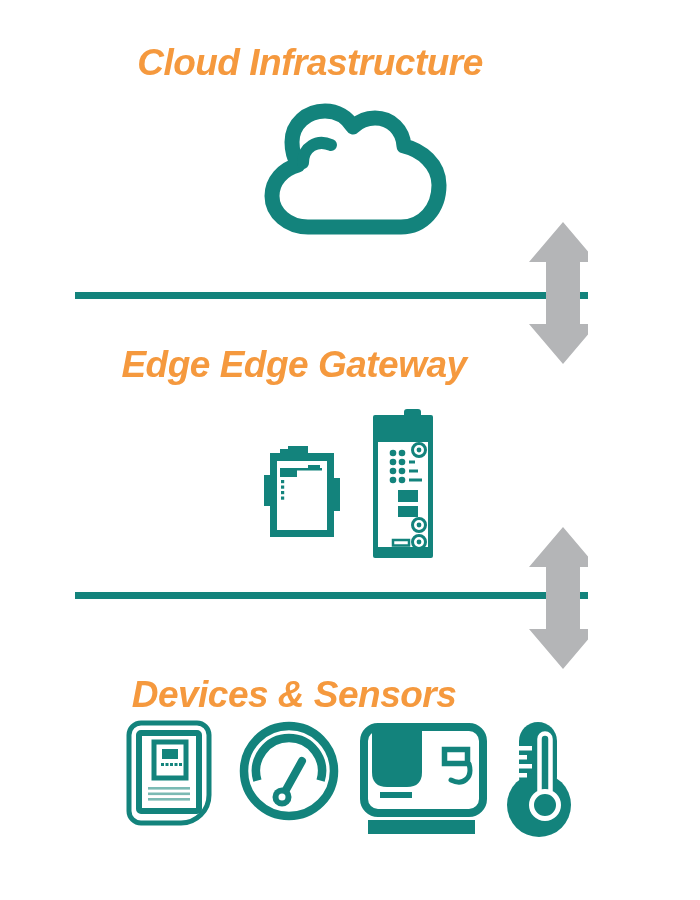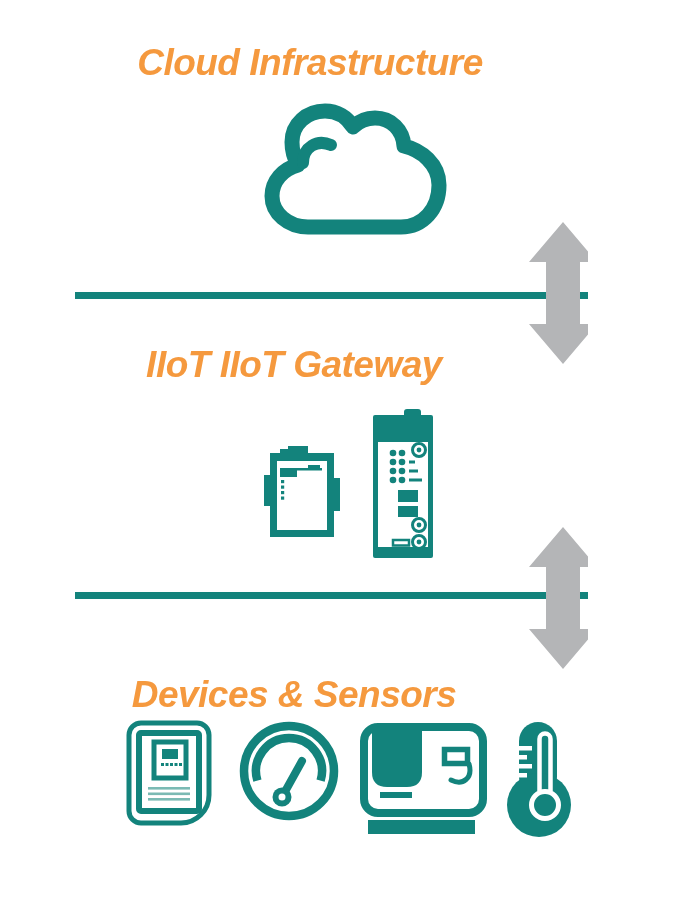--- a/index.html
+++ b/index.html
@@ -46,21 +46,21 @@
          C39,21 54,8 72,8 C84,8 94,14 100,24 C106,18 114,15 122,15
          C138,15 150,27 151,43 C168,47 186,61 186,82 C186,106 170,124 148,124 Z"></path>
     <path class="s-teal" stroke-width="12" stroke-linecap="round" d="M50,60 C50,44 64,36 78,42"></path>
   </svg>
 
   <div class="divider d1"></div>
   <svg class="abs" style="left:528px;top:222px" width="70" height="142" viewBox="0 0 70 142">
     <polygon class="f-gray" points="35,0 69,40 52,40 52,102 69,102 35,142 1,102 18,102 18,40 1,40"></polygon>
   </svg>
 
-  <h2 class="layer-title t2">IIoT IIoT Gateway</h2>
+  <h2 class="layer-title t2">Edge Edge Gateway</h2>
 
   <svg class="abs" style="left:264px;top:446px" width="76" height="93" viewBox="0 0 76 93">
     <rect class="f-teal" x="16" y="3" width="8" height="6"></rect>
     <rect class="f-teal" x="24" y="0" width="20" height="8"></rect>
     <rect class="f-teal" x="0" y="29" width="6" height="31"></rect>
     <rect class="f-teal" x="70" y="32" width="6" height="33"></rect>
     <rect class="f-teal" x="6" y="7" width="64" height="84"></rect>
     <rect class="f-white" x="13" y="15" width="50" height="69"></rect>
     <rect class="f-teal" x="44" y="19" width="12" height="3.5"></rect>
     <rect class="f-teal" x="16" y="22" width="42" height="2.5"></rect>

